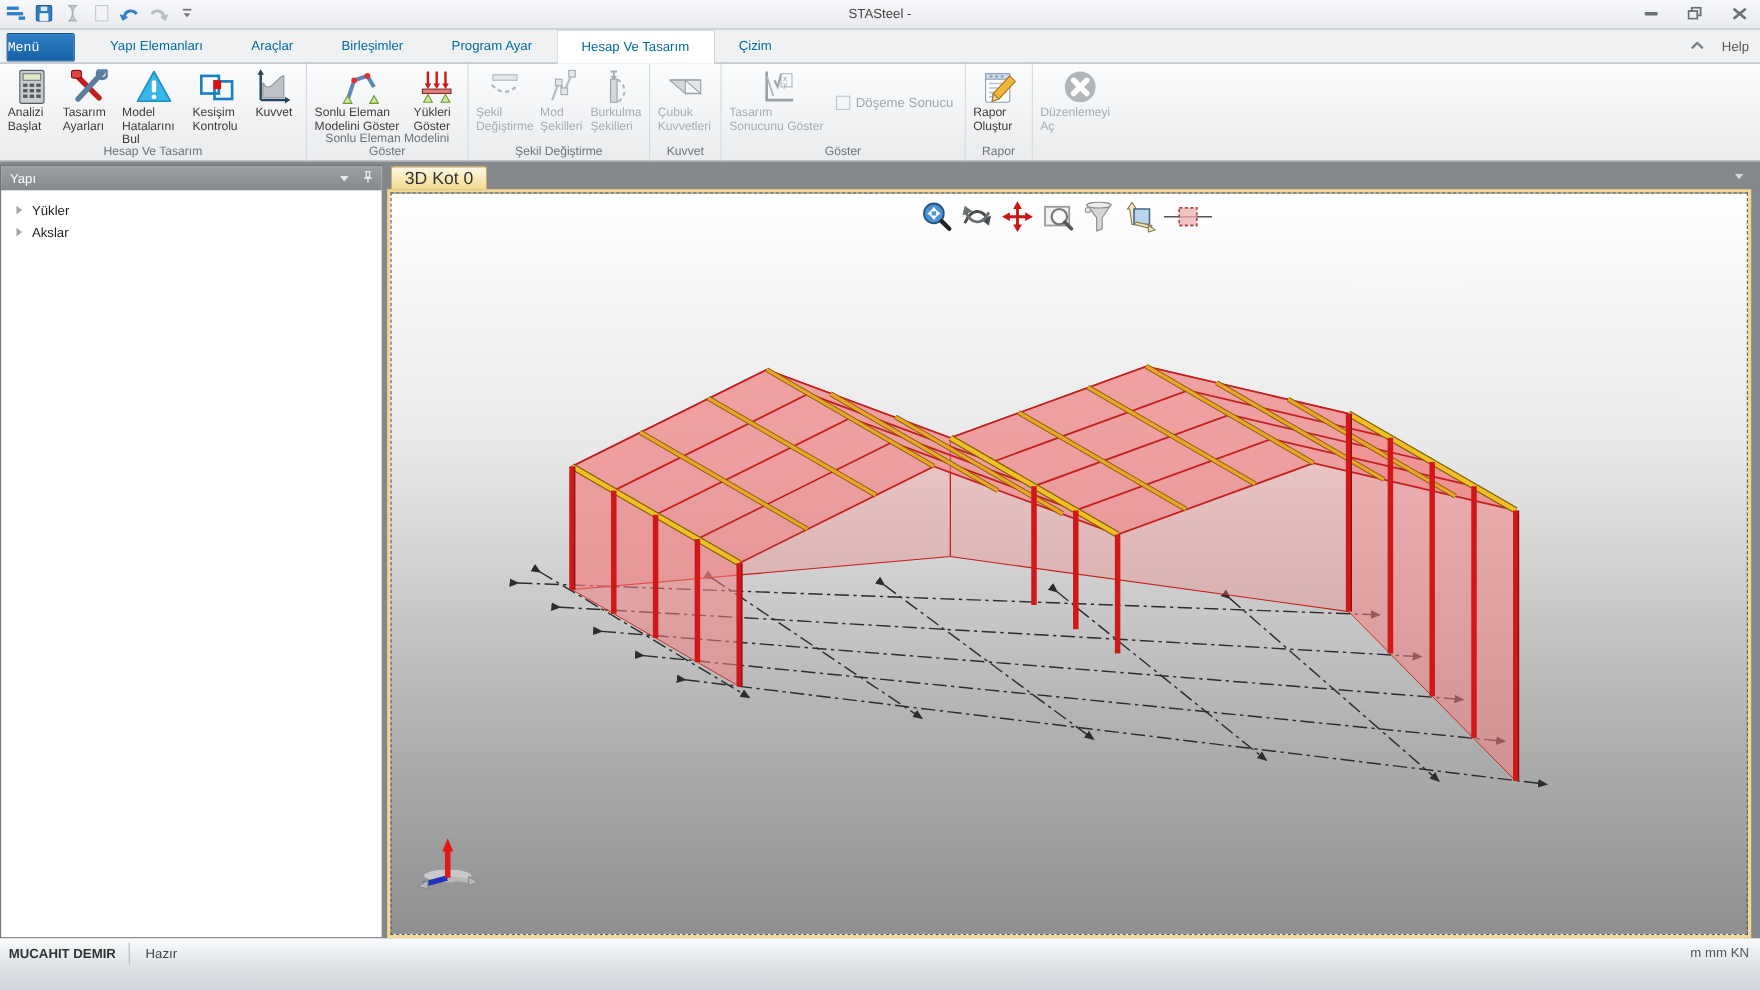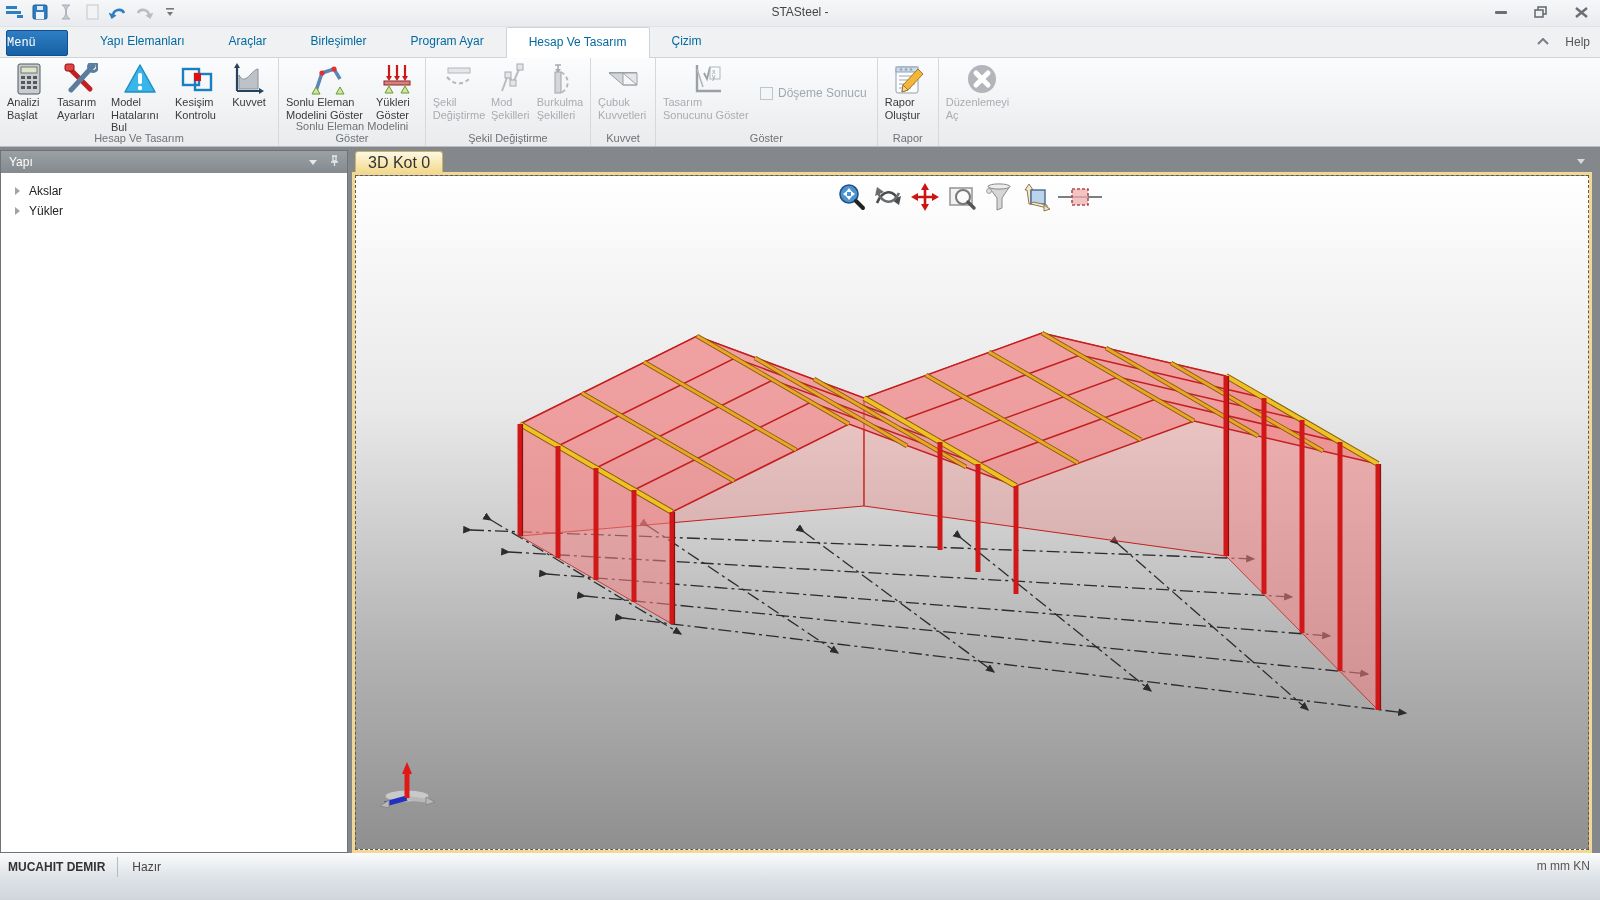--- a/index.html
+++ b/index.html
@@ -394,25 +394,25 @@
       </span>
       <span>
         <svg width="9" height="12">
             <path d="M2,1 H7 M3,1 V6 H6 V1 M1,7 H8 M4.5,7 V11" stroke="#e6e8ea" stroke-width="1.3" fill="none"></path>
           </svg>
       </span>
     </div>
     <div class="tree">
       <div class="tree-item">
         <span class="tri"></span>
-        <span>Akslar</span>
+        <span>Yükler</span>
       </div>
       <div class="tree-item">
         <span class="tri"></span>
-        <span>Yükler</span>
+        <span>Akslar</span>
       </div>
     </div>
   </div>
 
   <div class="docstrip">
     <div class="doctab">3D Kot 0</div>
     <span class="ddown">
       <svg width="9" height="6">
           <path d="M0,0 L8,0 L4,5 Z" fill="#d8dadc"></path>
         </svg>

